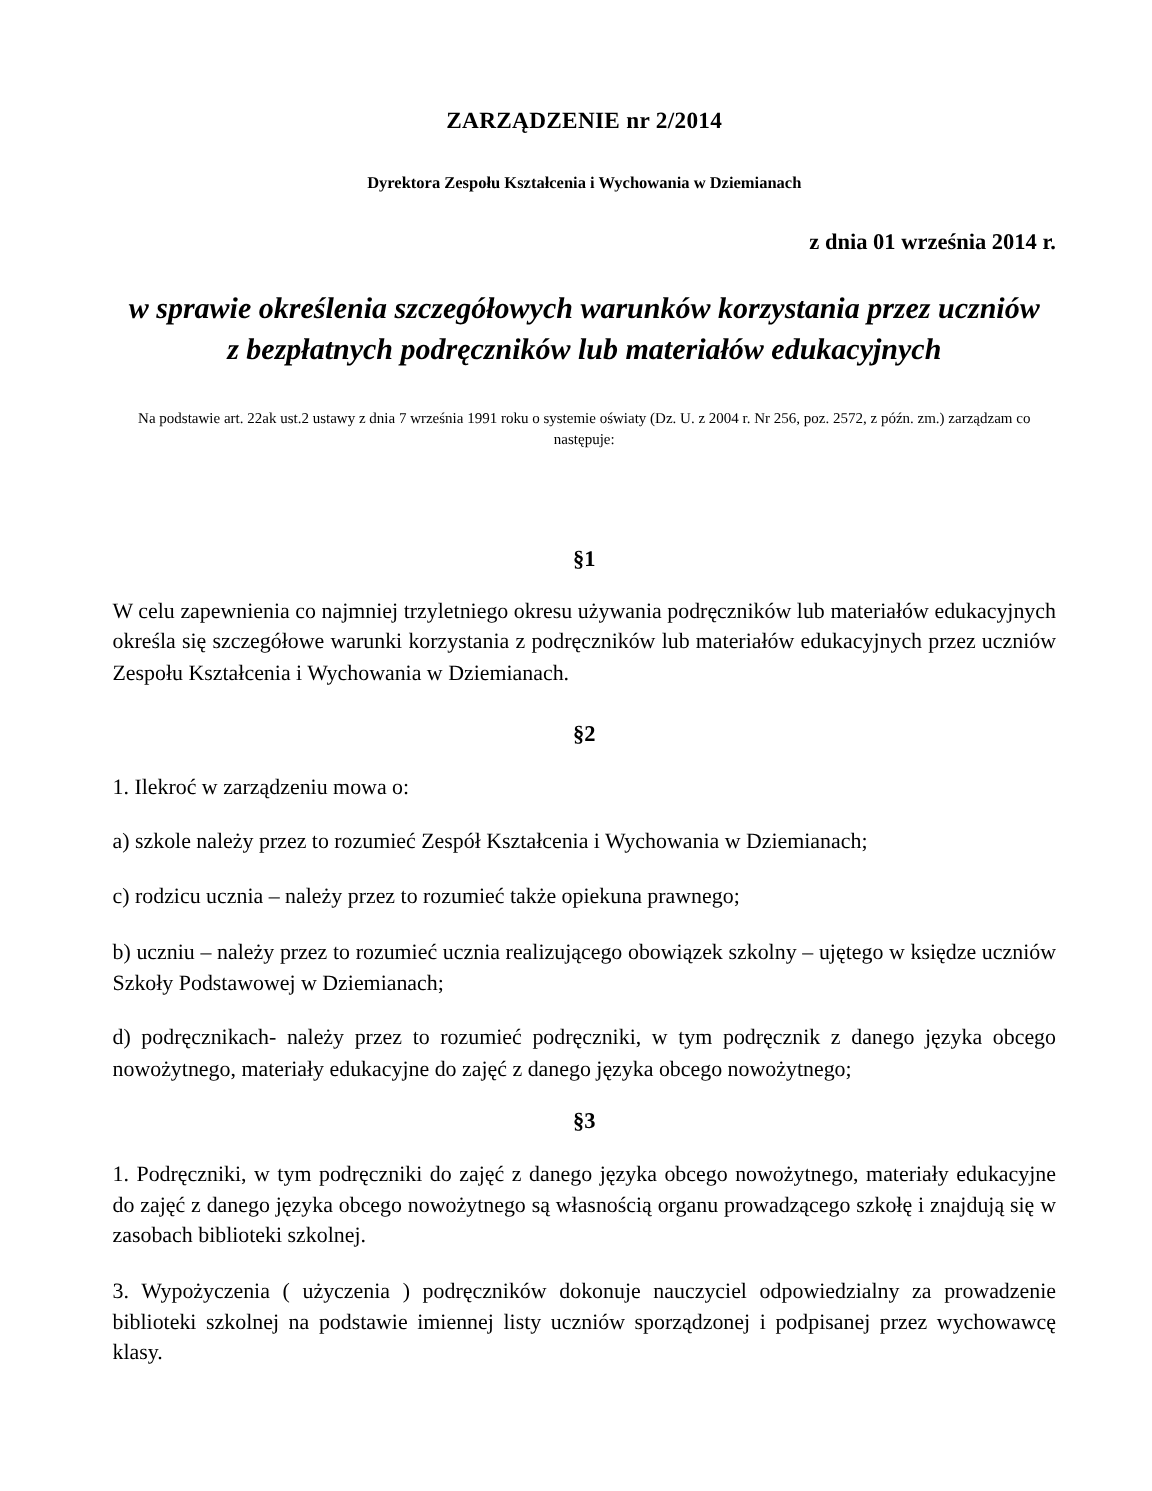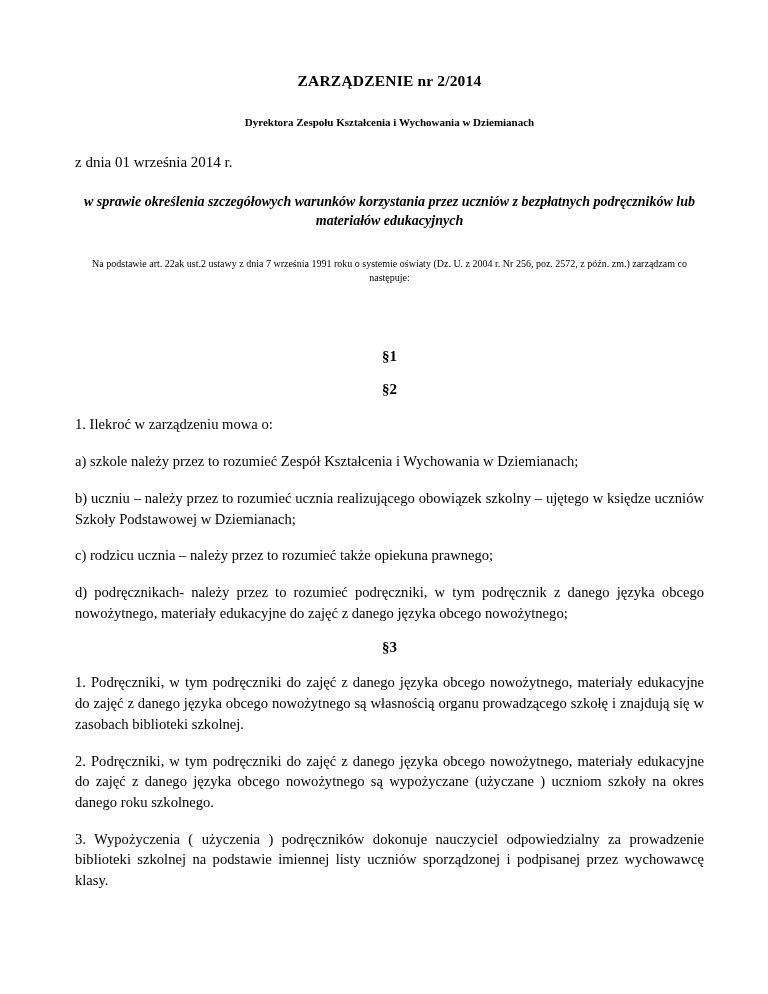--- a/index.html
+++ b/index.html
@@ -29,30 +29,30 @@
     letter-spacing: 0.2px;
     margin: 0 0 26px 0;
   }
   .doc-subtitle {
     text-align: center;
     font-weight: bold;
     font-size: 11px;
     margin: 0 0 26px 0;
   }
   .doc-date {
-    text-align: left;
-    font-weight: normal;
+    text-align: right;
+    font-weight: bold;
     font-size: 15px;
     margin: 0 0 22px 0;
   }
   .doc-scope {
     text-align: center;
     font-weight: bold;
     font-style: italic;
-    font-size: 14px;
+    font-size: 20px;
     line-height: 1.35;
     margin: 0 0 26px 0;
     padding: 0 8px;
   }
   .doc-basis {
     text-align: center;
     font-size: 10px;
     line-height: 1.38;
     margin: 0 0 20px 0;
     padding: 0 4px;
@@ -83,26 +83,26 @@
 
   <div class="doc-date">z dnia 01 września 2014 r.</div>
 
   <div class="doc-scope">w sprawie określenia szczegółowych warunków korzystania przez uczniów z bezpłatnych podręczników lub materiałów edukacyjnych</div>
 
   <div class="doc-basis">Na podstawie art. 22ak ust.2 ustawy z dnia 7 września 1991 roku o systemie oświaty (Dz. U. z 2004 r. Nr 256, poz. 2572, z późn. zm.) zarządzam co następuje:</div>
 
   <div class="spacer-lg"></div>
 
   <div class="section-mark">§1</div>
+  <p class="para last-of-sec">W celu zapewnienia co najmniej trzyletniego okresu używania podręczników lub materiałów edukacyjnych określa się szczegółowe warunki korzystania z podręczników lub materiałów edukacyjnych przez uczniów Zespołu Kształcenia i Wychowania w Dziemianach.</p>
 
   <div class="section-mark">§2</div>
   <p class="para">1. Ilekroć w zarządzeniu mowa o:</p>
   <p class="para">a) szkole należy przez to rozumieć Zespół Kształcenia i Wychowania w Dziemianach;</p>
+  <p class="para">c) rodzicu ucznia – należy przez to rozumieć także opiekuna prawnego;</p>
   <p class="para">b) uczniu – należy przez to rozumieć ucznia realizującego obowiązek szkolny – ujętego w księdze uczniów Szkoły Podstawowej w Dziemianach;</p>
-  <p class="para">c) rodzicu ucznia – należy przez to rozumieć także opiekuna prawnego;</p>
   <p class="para">d) podręcznikach- należy przez to rozumieć podręczniki, w tym podręcznik z danego języka obcego nowożytnego, materiały edukacyjne do zajęć z danego języka obcego nowożytnego;</p>
 
   <div class="section-mark">§3</div>
   <p class="para">1. Podręczniki, w tym podręczniki do zajęć z danego języka obcego nowożytnego, materiały edukacyjne do zajęć z danego języka obcego nowożytnego są własnością organu prowadzącego szkołę i znajdują się w zasobach biblioteki szkolnej.</p>
-  <p class="para">2. Podręczniki, w tym podręczniki do zajęć z danego języka obcego nowożytnego, materiały edukacyjne do zajęć z danego języka obcego nowożytnego są wypożyczane (użyczane ) uczniom szkoły na okres danego roku szkolnego.</p>
   <p class="para">3. Wypożyczenia ( użyczenia ) podręczników dokonuje nauczyciel odpowiedzialny za prowadzenie biblioteki szkolnej na podstawie imiennej listy uczniów sporządzonej i podpisanej przez wychowawcę klasy.</p>
 
 </div>
 
 </body></html>

